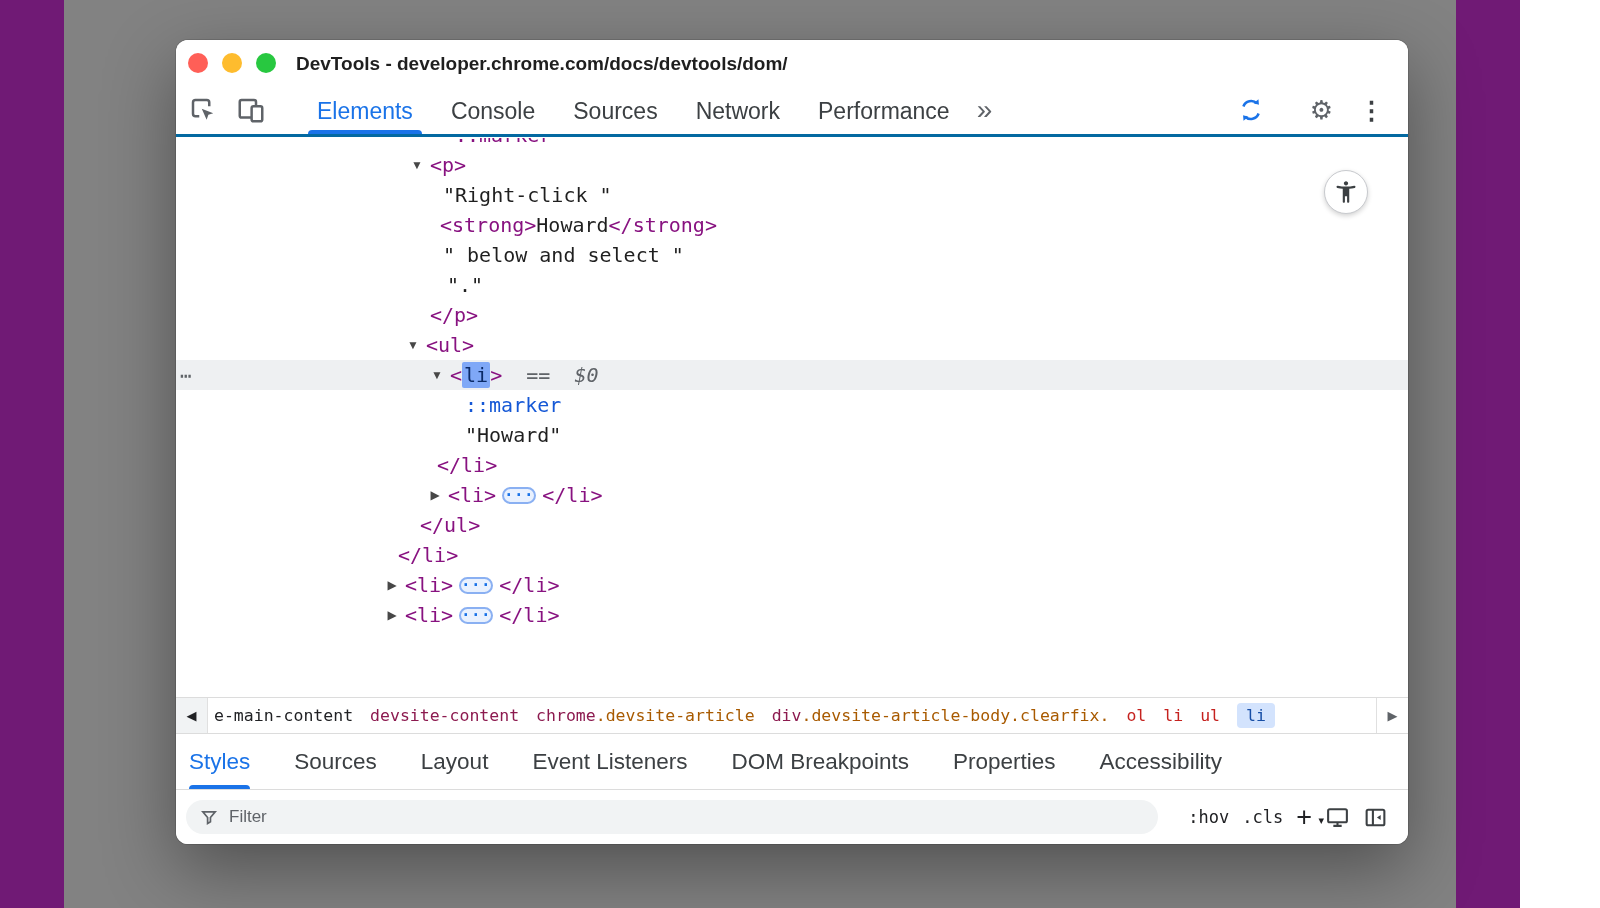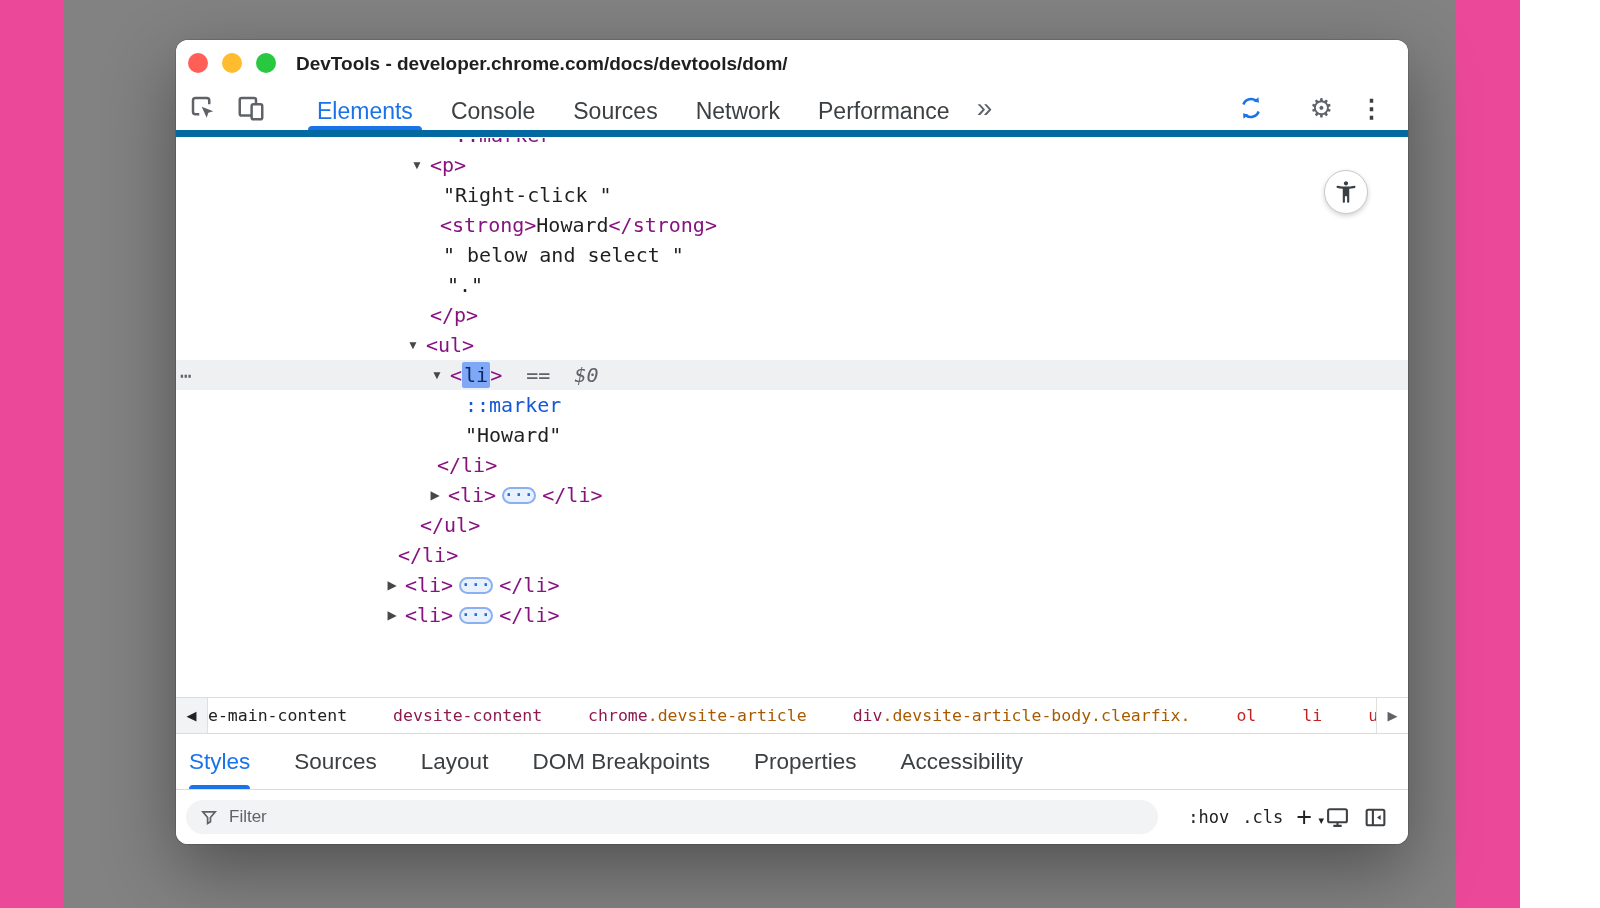--- a/index.html
+++ b/index.html
@@ -1,35 +1,35 @@
 <!DOCTYPE html>
 <html><head>
 <meta charset="utf-8">
 <style>
   * { box-sizing: border-box; margin: 0; padding: 0; }
   body { margin: 0; background: #ffffff; font-family: "Liberation Sans", sans-serif; }
-  .stage { position: relative; width: 1520px; height: 908px; overflow: hidden; background: #ec4899; }
+  .stage { position: relative; width: 1520px; height: 908px; overflow: hidden; background: #701a75; }
   .backdrop { position: absolute; left: 64px; right: 64px; top: 0; bottom: 0; background: #828282; }
 
   .window { position: absolute; left: 176px; top: 40px; width: 1232px; height: 804px;
     background: #fff; border-radius: 12px; overflow: hidden;
     box-shadow: 0 25px 70px rgba(0,0,0,.38), 0 0 0 1px rgba(0,0,0,.12); }
 
   
   .titlebar { position: absolute; top: 0; left: 0; right: 0; height: 46px; background: #fff; }
   .lights { position: absolute; left: 12px; top: 13px; display: flex; gap: 14px; }
   .light { width: 20px; height: 20px; border-radius: 50%; }
   .light.red { background: #ff5f57; }
   .light.yellow { background: #febc2e; }
   .light.green { background: #28c840; }
   .wtitle { position: absolute; left: 120px; top: 0; line-height: 48px; font-size: 19px; font-weight: bold; color: #1f1f1f; }
 
   
   .toolbar { position: absolute; top: 46px; left: 0; right: 0; height: 51px;
-    border-bottom: 7px solid #0369a1; display: flex; align-items: center; padding-left: 12px; }
+    border-bottom: 3px solid #0369a1; display: flex; align-items: center; padding-left: 12px; }
   .tool-btn { width: 30px; height: 30px; border: none; background: transparent; display: flex;
     align-items: center; justify-content: center; margin-right: 18px; }
   .tabs { display: flex; height: 100%; margin-left: 14px; }
   .tab { position: relative; line-height: 50px; padding: 0 19px; font-size: 23px; color: #3c4043; cursor: default; white-space: nowrap; }
   .tab.active { color: #1a73e8; }
   .tab.active::after { content: ""; position: absolute; left: 10px; right: 10px; bottom: 0; height: 4px; background: #1a73e8; border-radius: 4px 4px 0 0; }
   .chevron { font-size: 28px; color: #5f6368; margin-left: 8px; line-height: 48px; }
   .toolbar-right { margin-left: auto; display: flex; align-items: center; gap: 26px; padding-right: 24px; }
   .glyph-btn { border: none; background: transparent; color: #5f6368; }
   .gear { font-size: 26px; }
@@ -56,21 +56,21 @@
     background: #fff; border: 1px solid #c8cace; box-shadow: 0 2px 5px rgba(0,0,0,.18);
     display: flex; align-items: center; justify-content: center; }
 
   
   .crumbbar { position: absolute; left: 0; right: 0; bottom: 111px; height: 36px; border-top: 1px solid #dcdcdc;
     display: flex; align-items: stretch; font-family: "DejaVu Sans Mono", monospace; font-size: 16.5px; background: #fff; }
   .crumb-scroll { width: 32px; border: none; display: flex; align-items: center; justify-content: center;
     font-size: 13px; background: #fff; color: #202124; }
   .crumb-scroll.left { background: #f1f3f4; border-right: 1px solid #e0e0e0; }
   .crumb-scroll.right { border-left: 1px solid #e0e0e0; color: #5f6368; }
-  .crumbs { display: flex; gap: 46px; align-items: center; flex: 1; overflow: hidden; white-space: nowrap; }
+  .crumbs { display: flex; gap: 17px; align-items: center; padding-left: 6px; flex: 1; overflow: hidden; white-space: nowrap; }
   .crumb { flex: none; }
   .crumb.sel { background: #d3e3fd; border-radius: 4px; padding: 3px 9px; }
   .cr-dark { color: #202124; }
   .cr-maroon { color: #8c1a4f; }
   .cr-orange { color: #a85a00; }
   .cr-red { color: #c5221f; }
   .cr-sel { color: #174ea6; }
 
   
   .stylesbar { position: absolute; left: 0; right: 0; bottom: 54px; height: 57px; border-top: 1px solid #dcdcdc;
@@ -186,20 +186,21 @@
           <div class="crumb"><span class="cr-red">ul</span></div>
           <div class="crumb sel"><span class="cr-sel">li</span></div>
         </div>
       <button class="crumb-scroll right">▶</button>
     </div>
 
     <div class="stylesbar" id="styles-tabs">
         <div class="stab active">Styles</div>
         <div class="stab">Sources</div>
         <div class="stab">Layout</div>
+        <div class="stab">Event Listeners</div>
         <div class="stab">DOM Breakpoints</div>
         <div class="stab">Properties</div>
         <div class="stab">Accessibility</div>
       </div>
 
     <div class="filterbar">
       <div class="filter-input">
         <svg width="19" height="19" viewBox="0 0 20 20">
           <path fill="none" stroke="#5f6368" stroke-width="1.8" d="M3 4h13l-5 6v4.5l-3 1.8V10z"></path>
         </svg>

